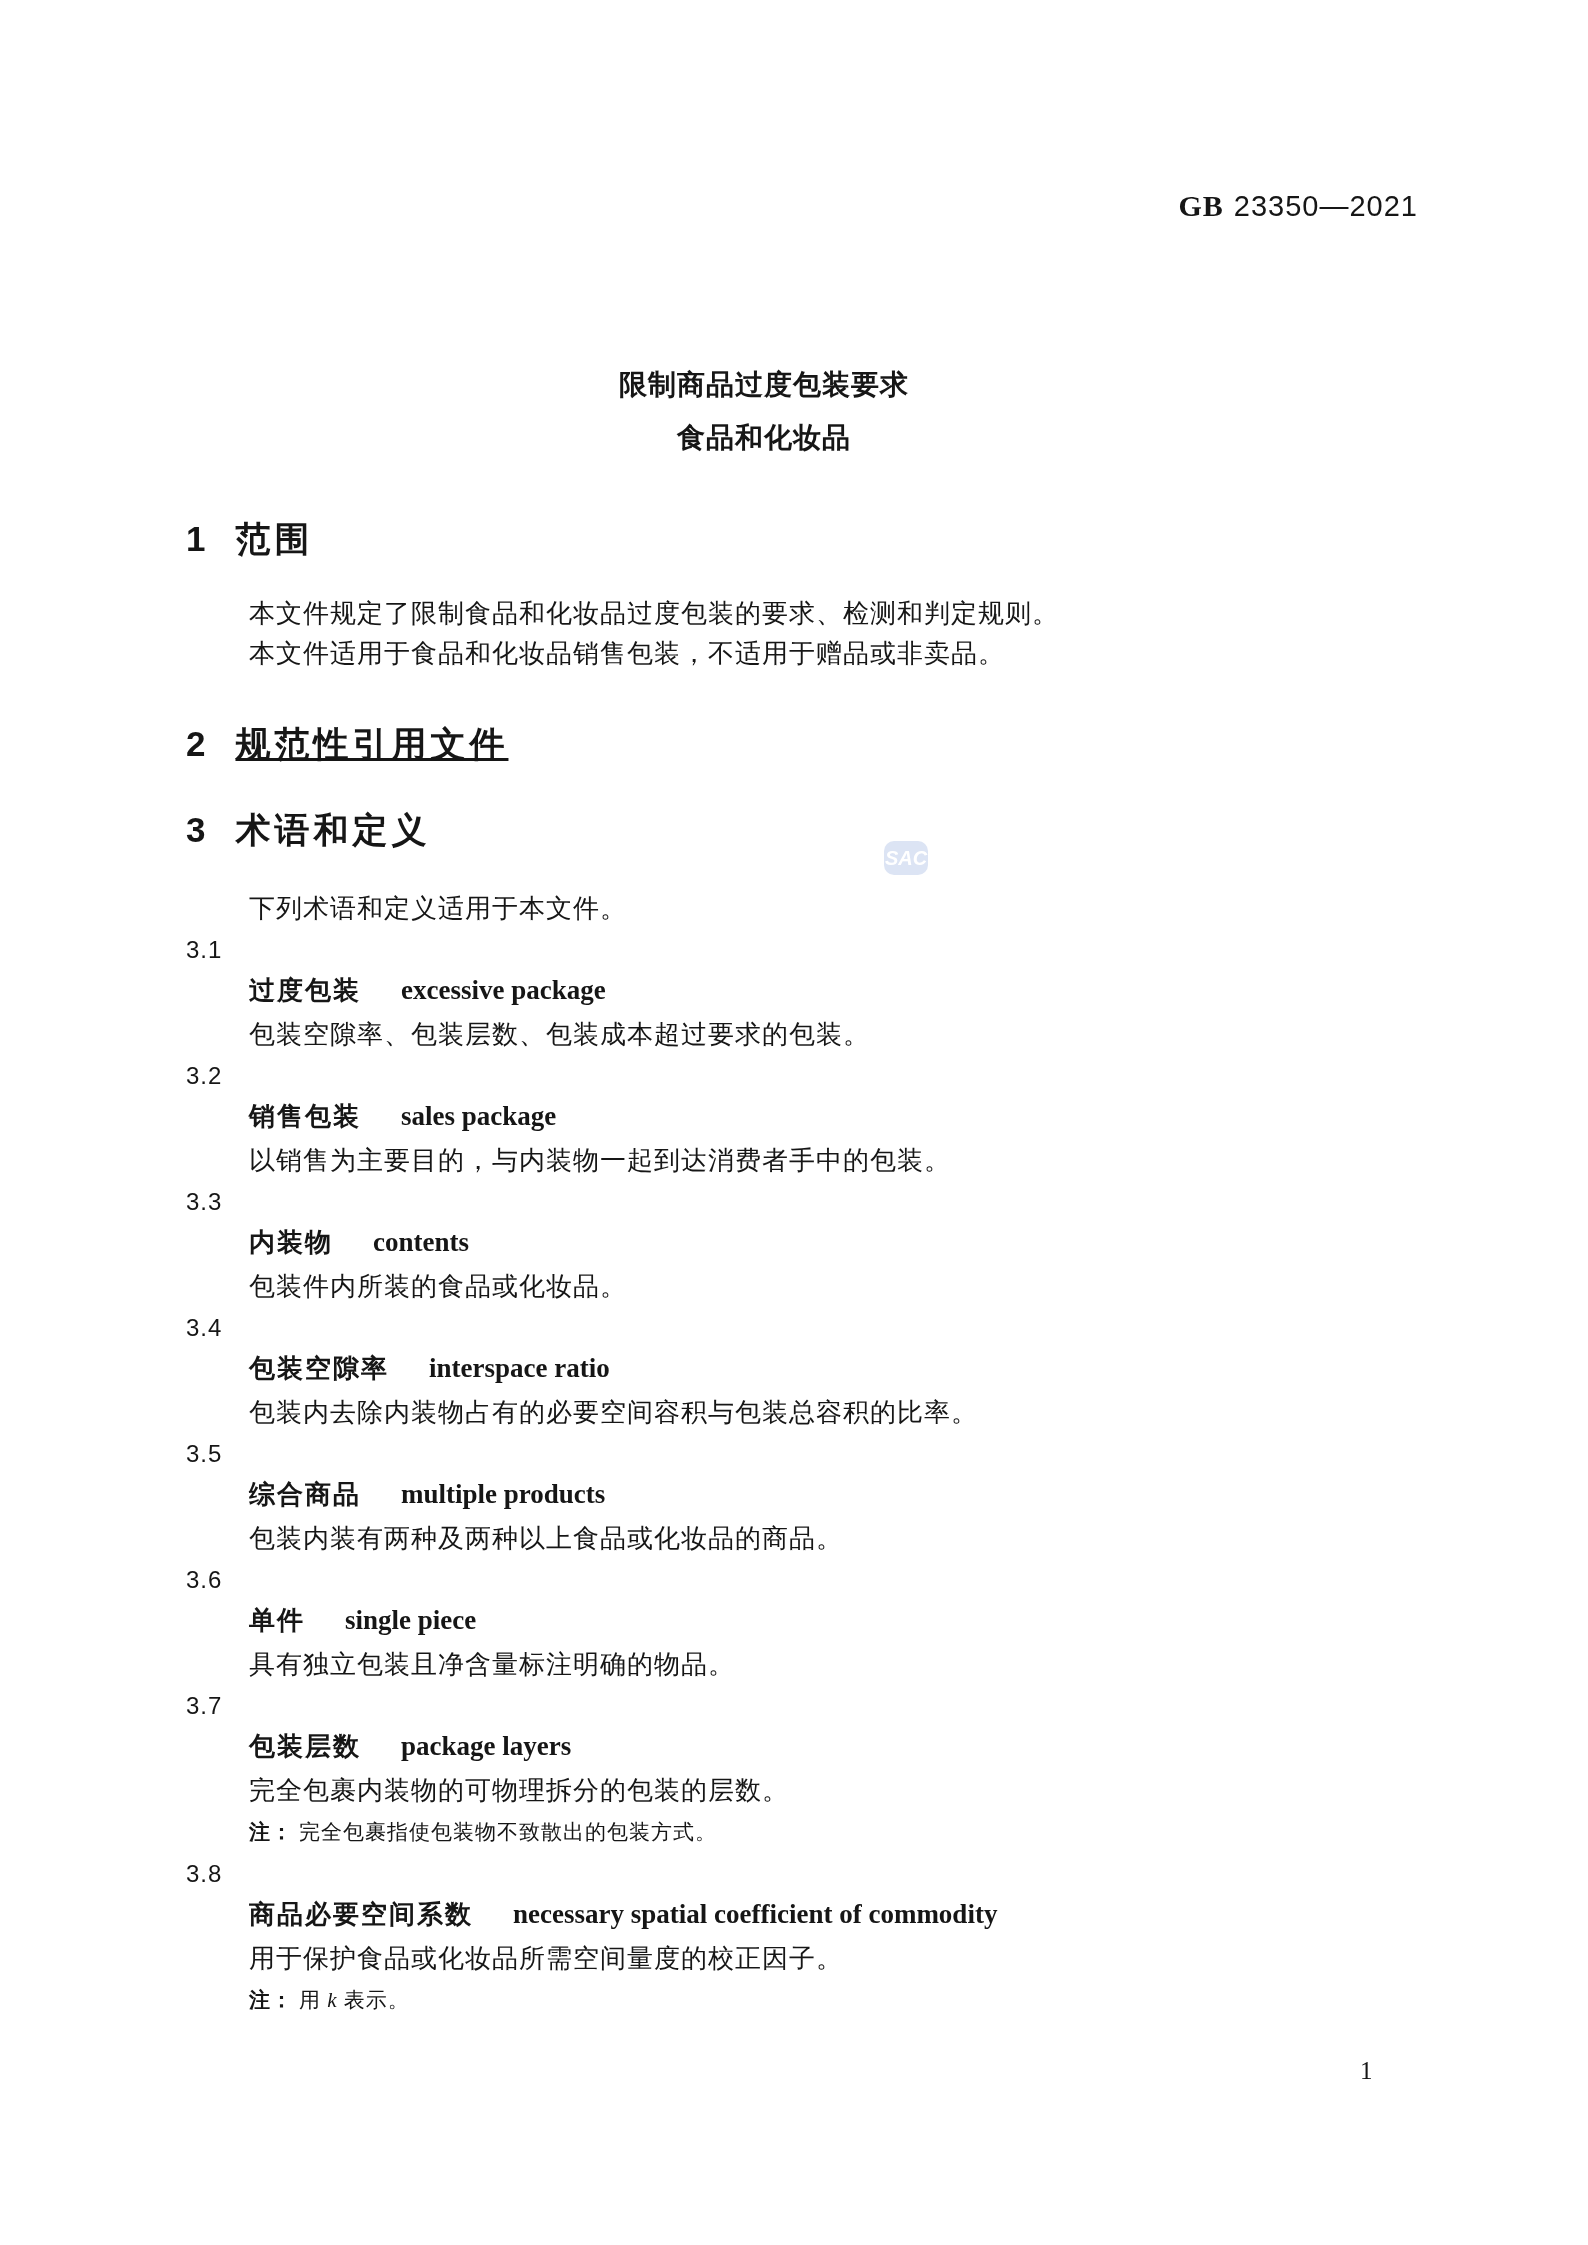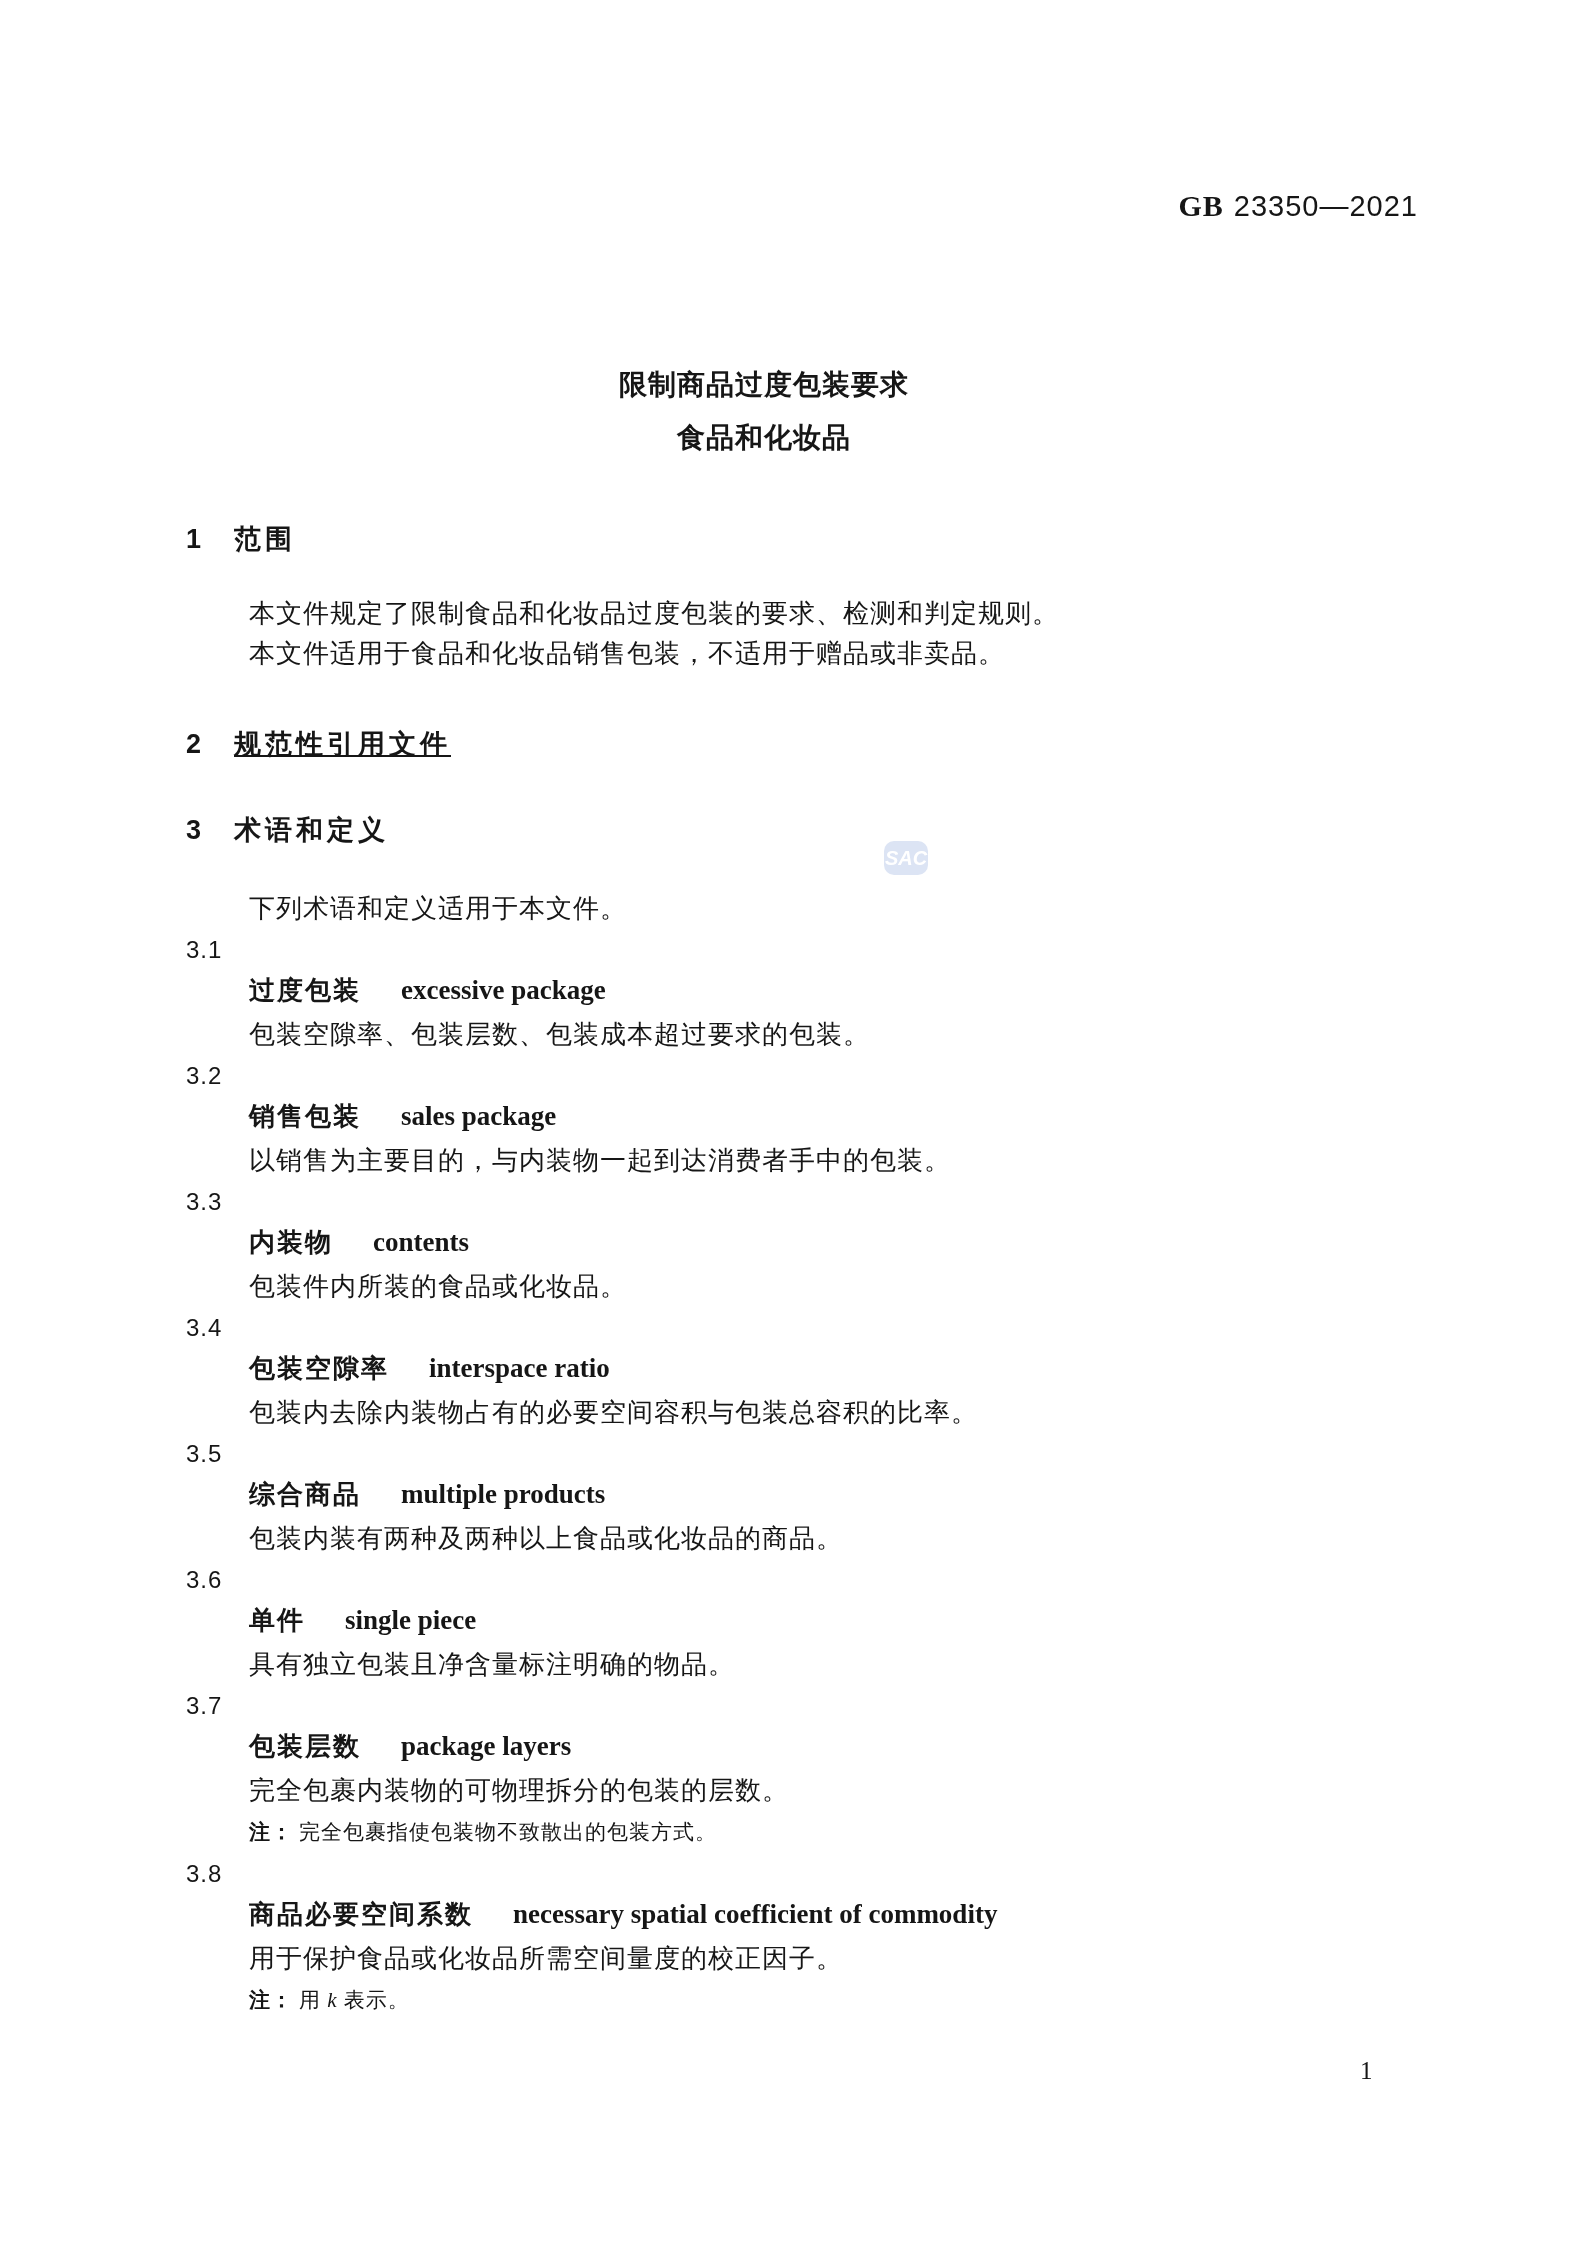--- a/index.html
+++ b/index.html
@@ -44,21 +44,21 @@
     font-family:"Liberation Sans","DejaVu Sans",sans-serif;
     font-weight:bold;font-style:italic;
     font-size:20px;color:#ffffff;white-space:nowrap;
   }
   
   .content{
     position:absolute;top:519px;left:186px;width:1230px;
   }
   .section-heading{
     font-family:"Liberation Sans","DejaVu Sans",sans-serif;
-    font-weight:bold;font-size:27px;line-height:40px;
+    font-weight:bold;font-size:35px;line-height:40px;
     white-space:nowrap;
   }
   .section-heading .sec-num{display:inline-block;min-width:18px;margin-right:30px;letter-spacing:0;}
   .section-heading .sec-title{letter-spacing:4px;}
   .para{
     margin:0 0 0 63px;
     font-size:26px;line-height:40px;letter-spacing:1px;
   }
   .m35{margin-top:35px;} .m39{margin-top:39px;}
   .m46{margin-top:46px;} .m50{margin-top:50px;text-decoration:underline;}

